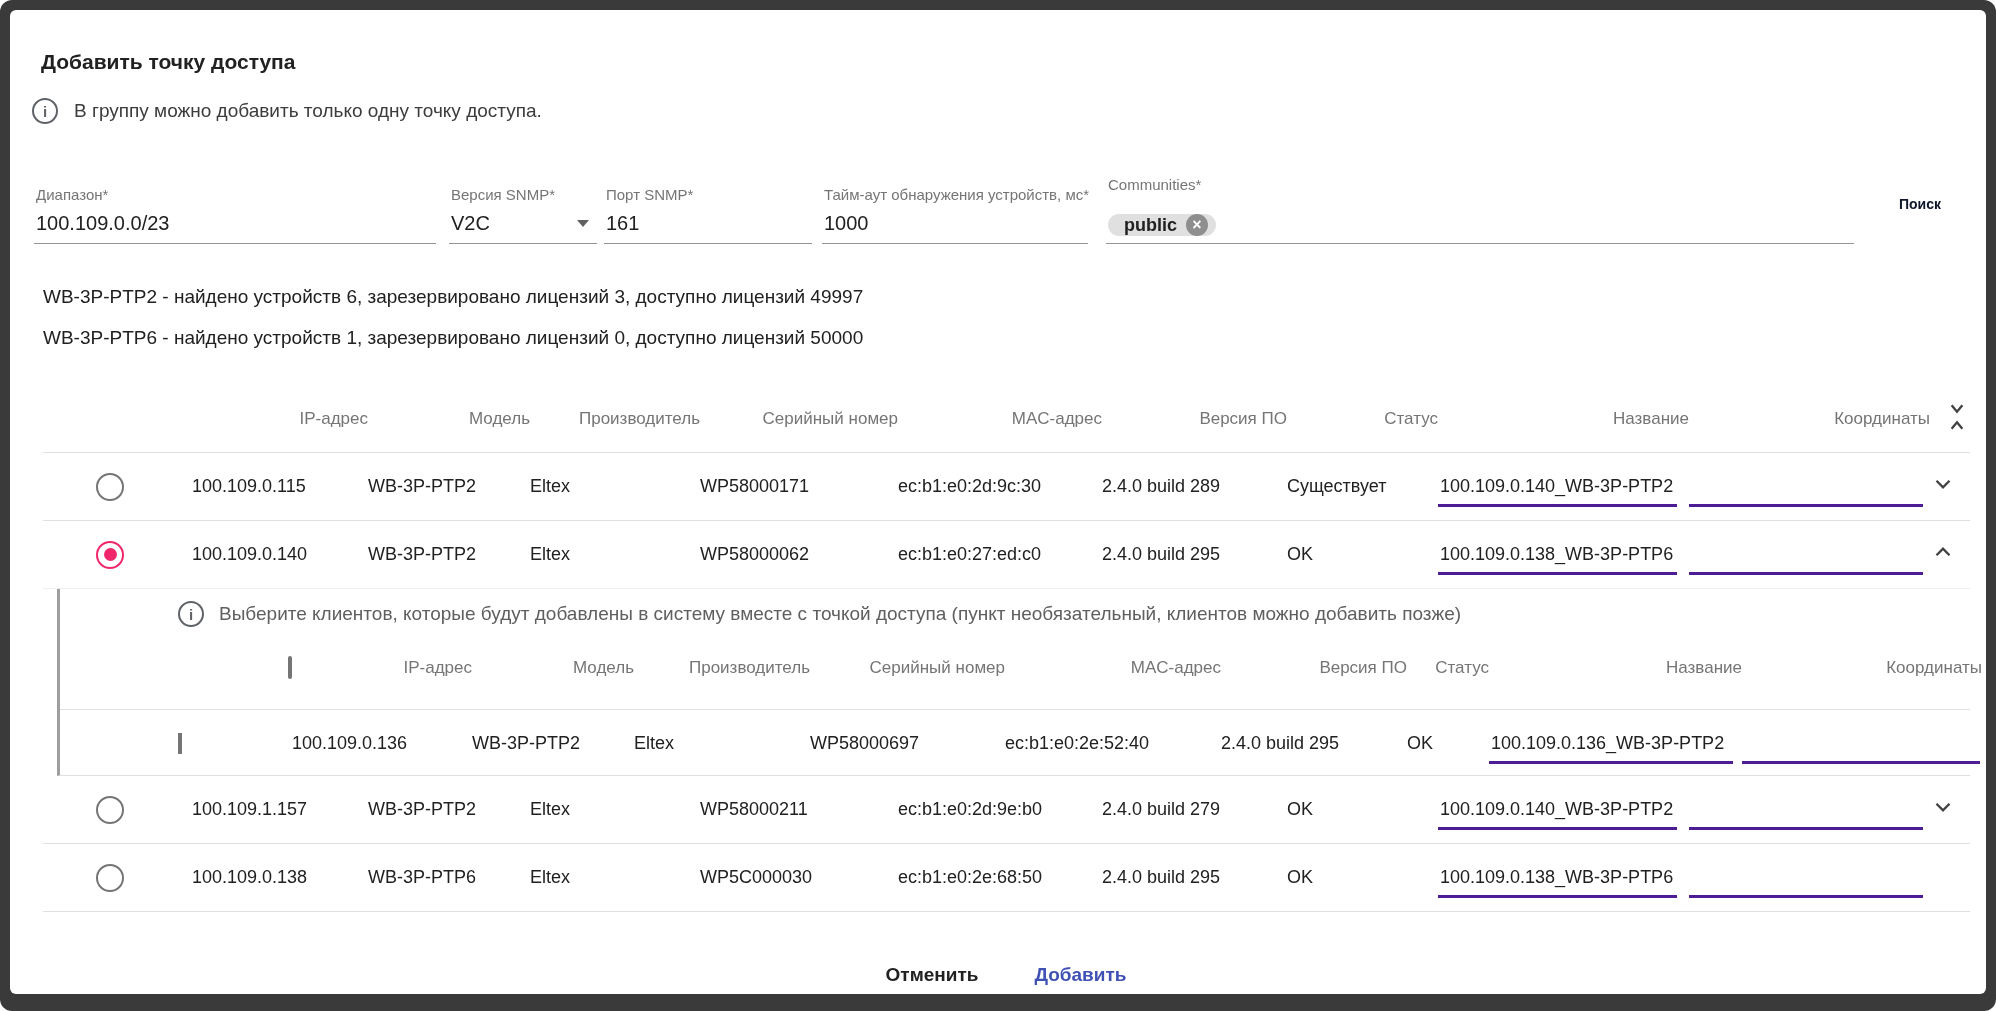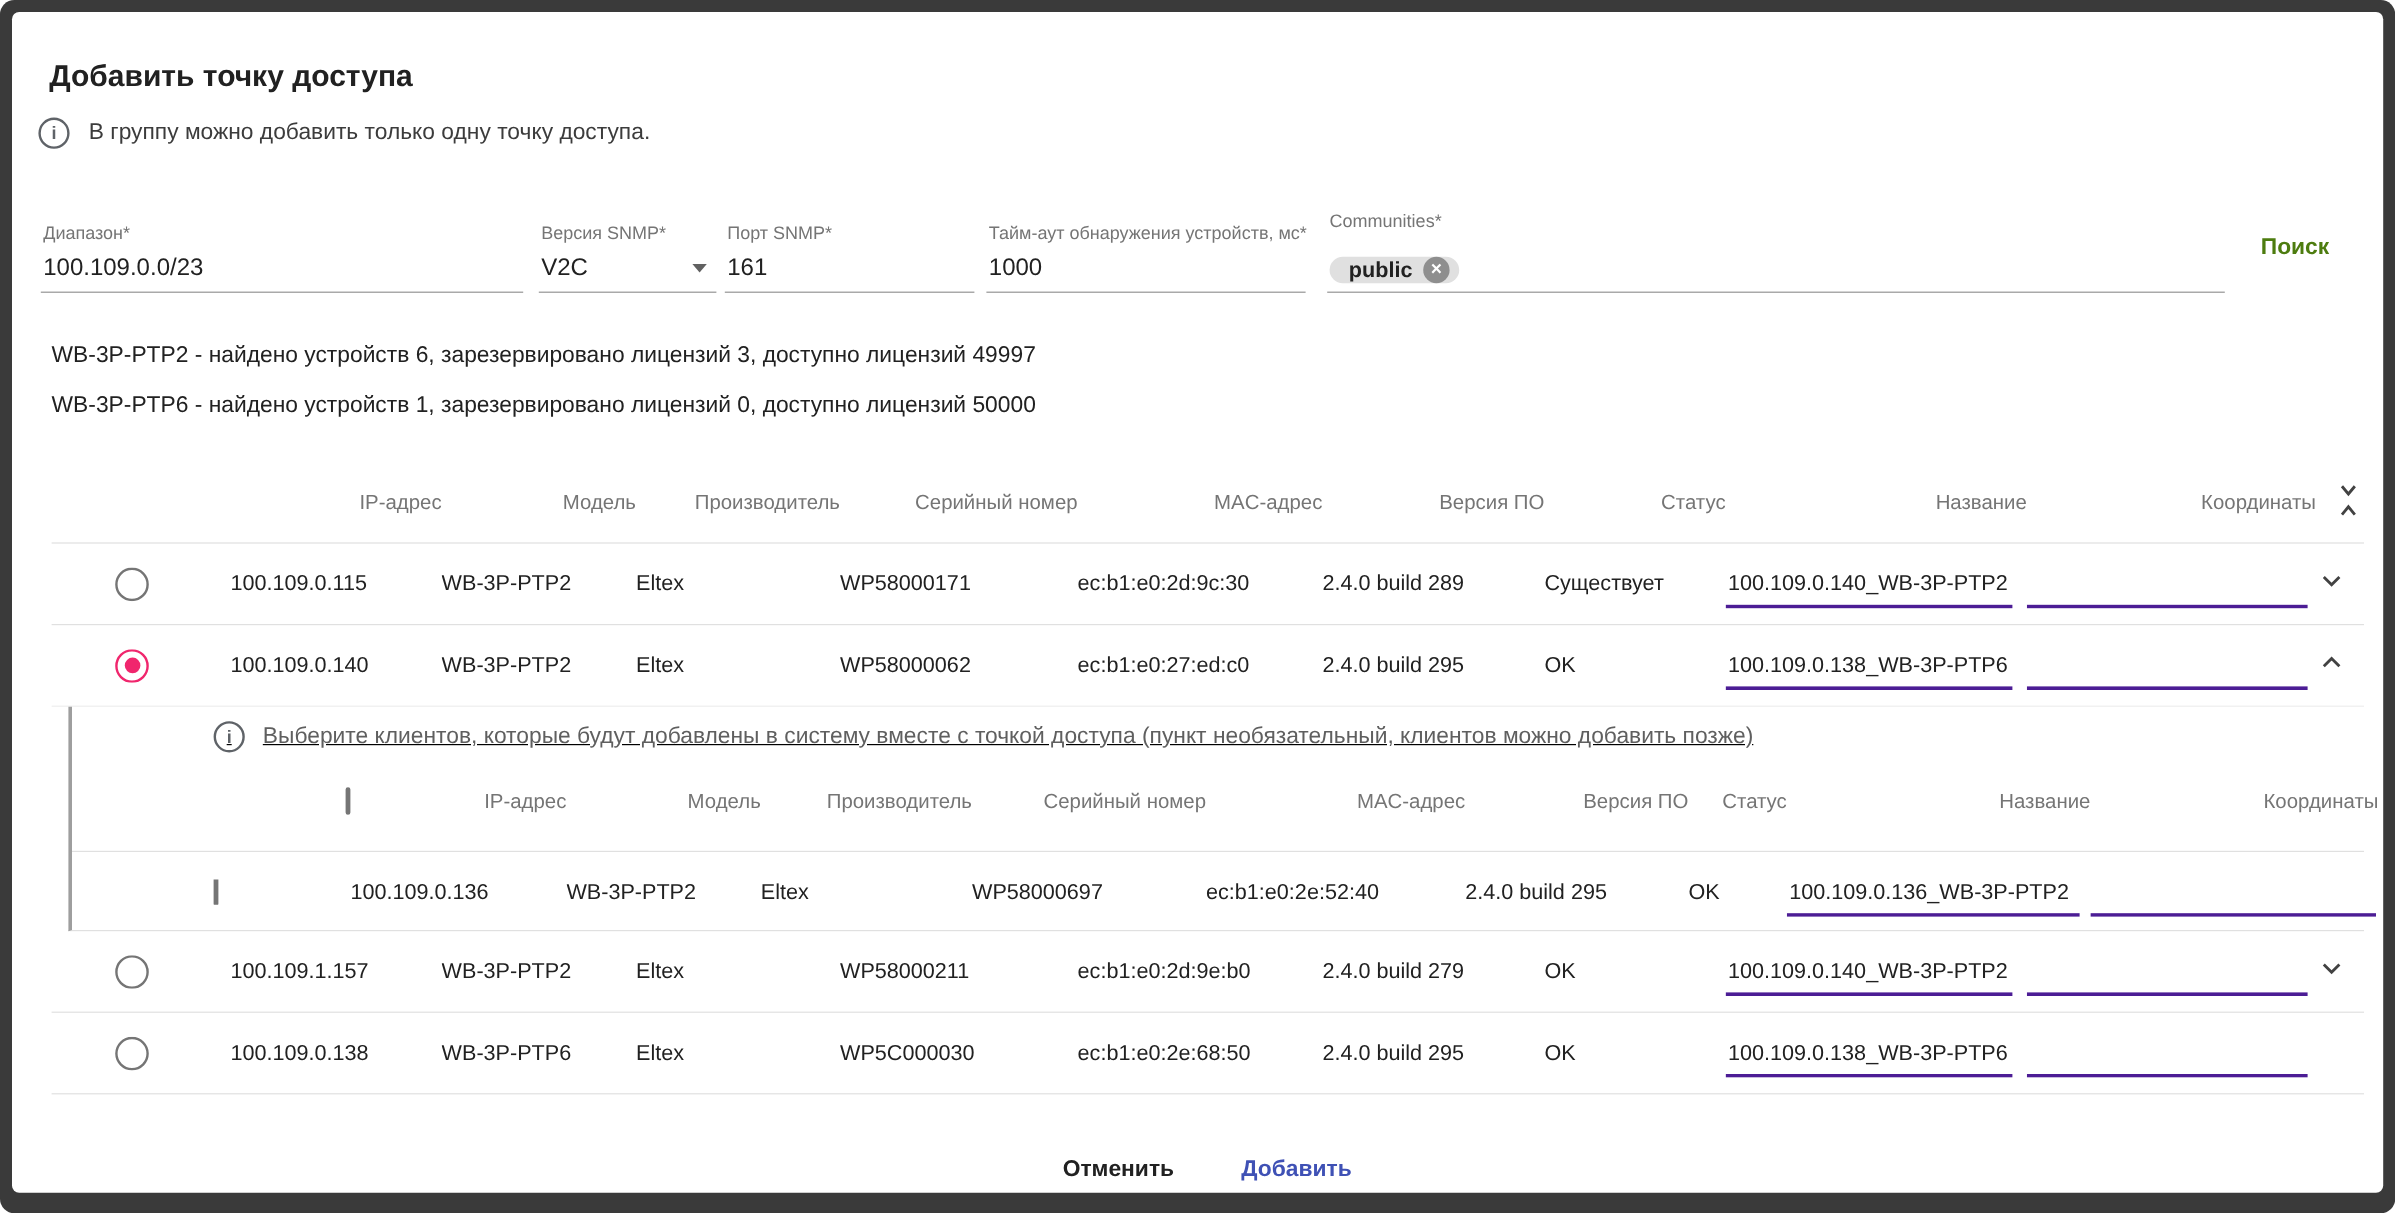--- a/index.html
+++ b/index.html
@@ -6,42 +6,42 @@
   .screen{
     position:relative;width:1996px;height:1011px;background:#3a3a3a;
     border-radius:12px;overflow:hidden;
     font-family:"Liberation Sans","DejaVu Sans",sans-serif;
   }
   .modal{
     position:absolute;left:10px;top:10px;width:1976px;height:984px;
     background:#ffffff;border-radius:6px;
   }
   
-  .dlg-title{position:absolute;left:31px;top:40px;font-size:25px;font-weight:700;color:#212121;}
+  .dlg-title{position:absolute;left:31px;top:40px;font-size:21px;font-weight:700;color:#212121;}
   .info-row{position:absolute;left:22px;top:88px;display:flex;align-items:center;gap:16px;}
   .info-ic{
     flex:0 0 auto;width:22px;height:22px;border:2px solid #5f6368;border-radius:50%;
     display:flex;align-items:center;justify-content:center;color:#5f6368;
   }
   .info-ic::after{content:"i";font-size:15px;font-weight:700;line-height:1;}
   .info-txt{font-size:19px;color:#3c3c3c;}
   
   .form-row{position:absolute;left:24px;top:160px;right:36px;height:74px;}
   .field{position:absolute;top:0;height:73px;border-bottom:1px solid #949494;}
   .f-label{position:absolute;left:2px;top:16px;font-size:15px;color:#757575;white-space:nowrap;}
   .f-value{position:absolute;left:2px;bottom:8px;font-size:20px;color:#212121;white-space:nowrap;}
   .caret{position:absolute;right:8px;bottom:16px;width:0;height:0;
     border-left:6px solid transparent;border-right:6px solid transparent;border-top:7px solid #616161;}
   .chip{position:absolute;left:2px;bottom:7px;height:22px;background:#e0e0e0;border-radius:18px;
     display:flex;align-items:center;gap:9px;padding:0 8px 0 16px;}
   .chip-txt{font-size:18px;font-weight:700;color:#212121;}
   .chip-x{width:22px;height:22px;border-radius:50%;background:#8e8e8e;color:#ffffff;
     display:flex;align-items:center;justify-content:center;cursor:pointer;}
   .chip-x::after{content:"\00D7";font-size:16px;font-weight:700;line-height:1;}
-  .search-btn{position:absolute;top:186px;right:45px;font-size:19px;font-weight:600;color:#4d7c0f;cursor:pointer;}
+  .search-btn{position:absolute;top:186px;right:45px;font-size:14px;font-weight:600;color:#0f172a;cursor:pointer;}
   
   .summary{position:absolute;left:33px;top:276px;font-size:19px;color:#212121;line-height:22px;}
   .summary p{margin:0 0 19px 0;}
   
   .table{position:absolute;left:33px;top:376px;width:1927px;}
   .grid-main{display:grid;grid-template-columns:149px 176px 162px 170px 198px 204px 185px 151px 251px 241px 40px;align-items:center;}
   .grid-nested{display:grid;grid-template-columns:232px 180px 162px 176px 195px 216px 186px 82px 253px 240px;align-items:center;}
   .thead{height:66px;border-bottom:1px solid #e0e0e0;}
   .th{font-size:17px;color:#757575;white-space:nowrap;text-align:right;}
   .trow{height:67px;border-bottom:1px solid #e0e0e0;}
@@ -54,21 +54,21 @@
   .u-input{border:none;outline:none;background:transparent;border-bottom:3px solid #4c1d95;
     font-family:inherit;font-size:18px;color:#212121;padding:0 0 7px 2px;margin-top:10px;}
   .name-in{width:237px;}
   .coord-in{width:232px;}
   .n-name-in{width:242px;}
   .n-coord-in{width:236px;}
   .chev{width:26px;height:26px;stroke:#424242;stroke-width:2.2;fill:none;cursor:pointer;}
   .unfold{width:26px;height:30px;stroke:#424242;stroke-width:2.2;fill:none;cursor:pointer;}
   
   .nested{margin-left:14px;border-left:3px solid #9e9e9e;border-bottom:1px solid #e0e0e0;height:187px;box-sizing:border-box;}
-  .n-info{display:flex;align-items:center;gap:15px;padding:12px 0 0 118px;text-decoration:underline;}
+  .n-info{display:flex;align-items:center;gap:15px;padding:12px 0 0 118px;}
   .n-info .info-txt{color:#5f5f5f;}
   .n-head{height:83px;border-bottom:1px solid #e0e0e0;box-sizing:border-box;}
   .n-row{height:66px;}
   
   .actions{position:absolute;left:16px;right:0;top:950px;display:flex;justify-content:center;gap:44px;}
   .btn{font-size:19px;font-weight:700;cursor:pointer;background:none;border:none;font-family:inherit;padding:4px 6px;}
   .btn-cancel{color:#212121;}
   .btn-submit{color:var(--blue,#3f51b5);}
 </style>
 </head>

